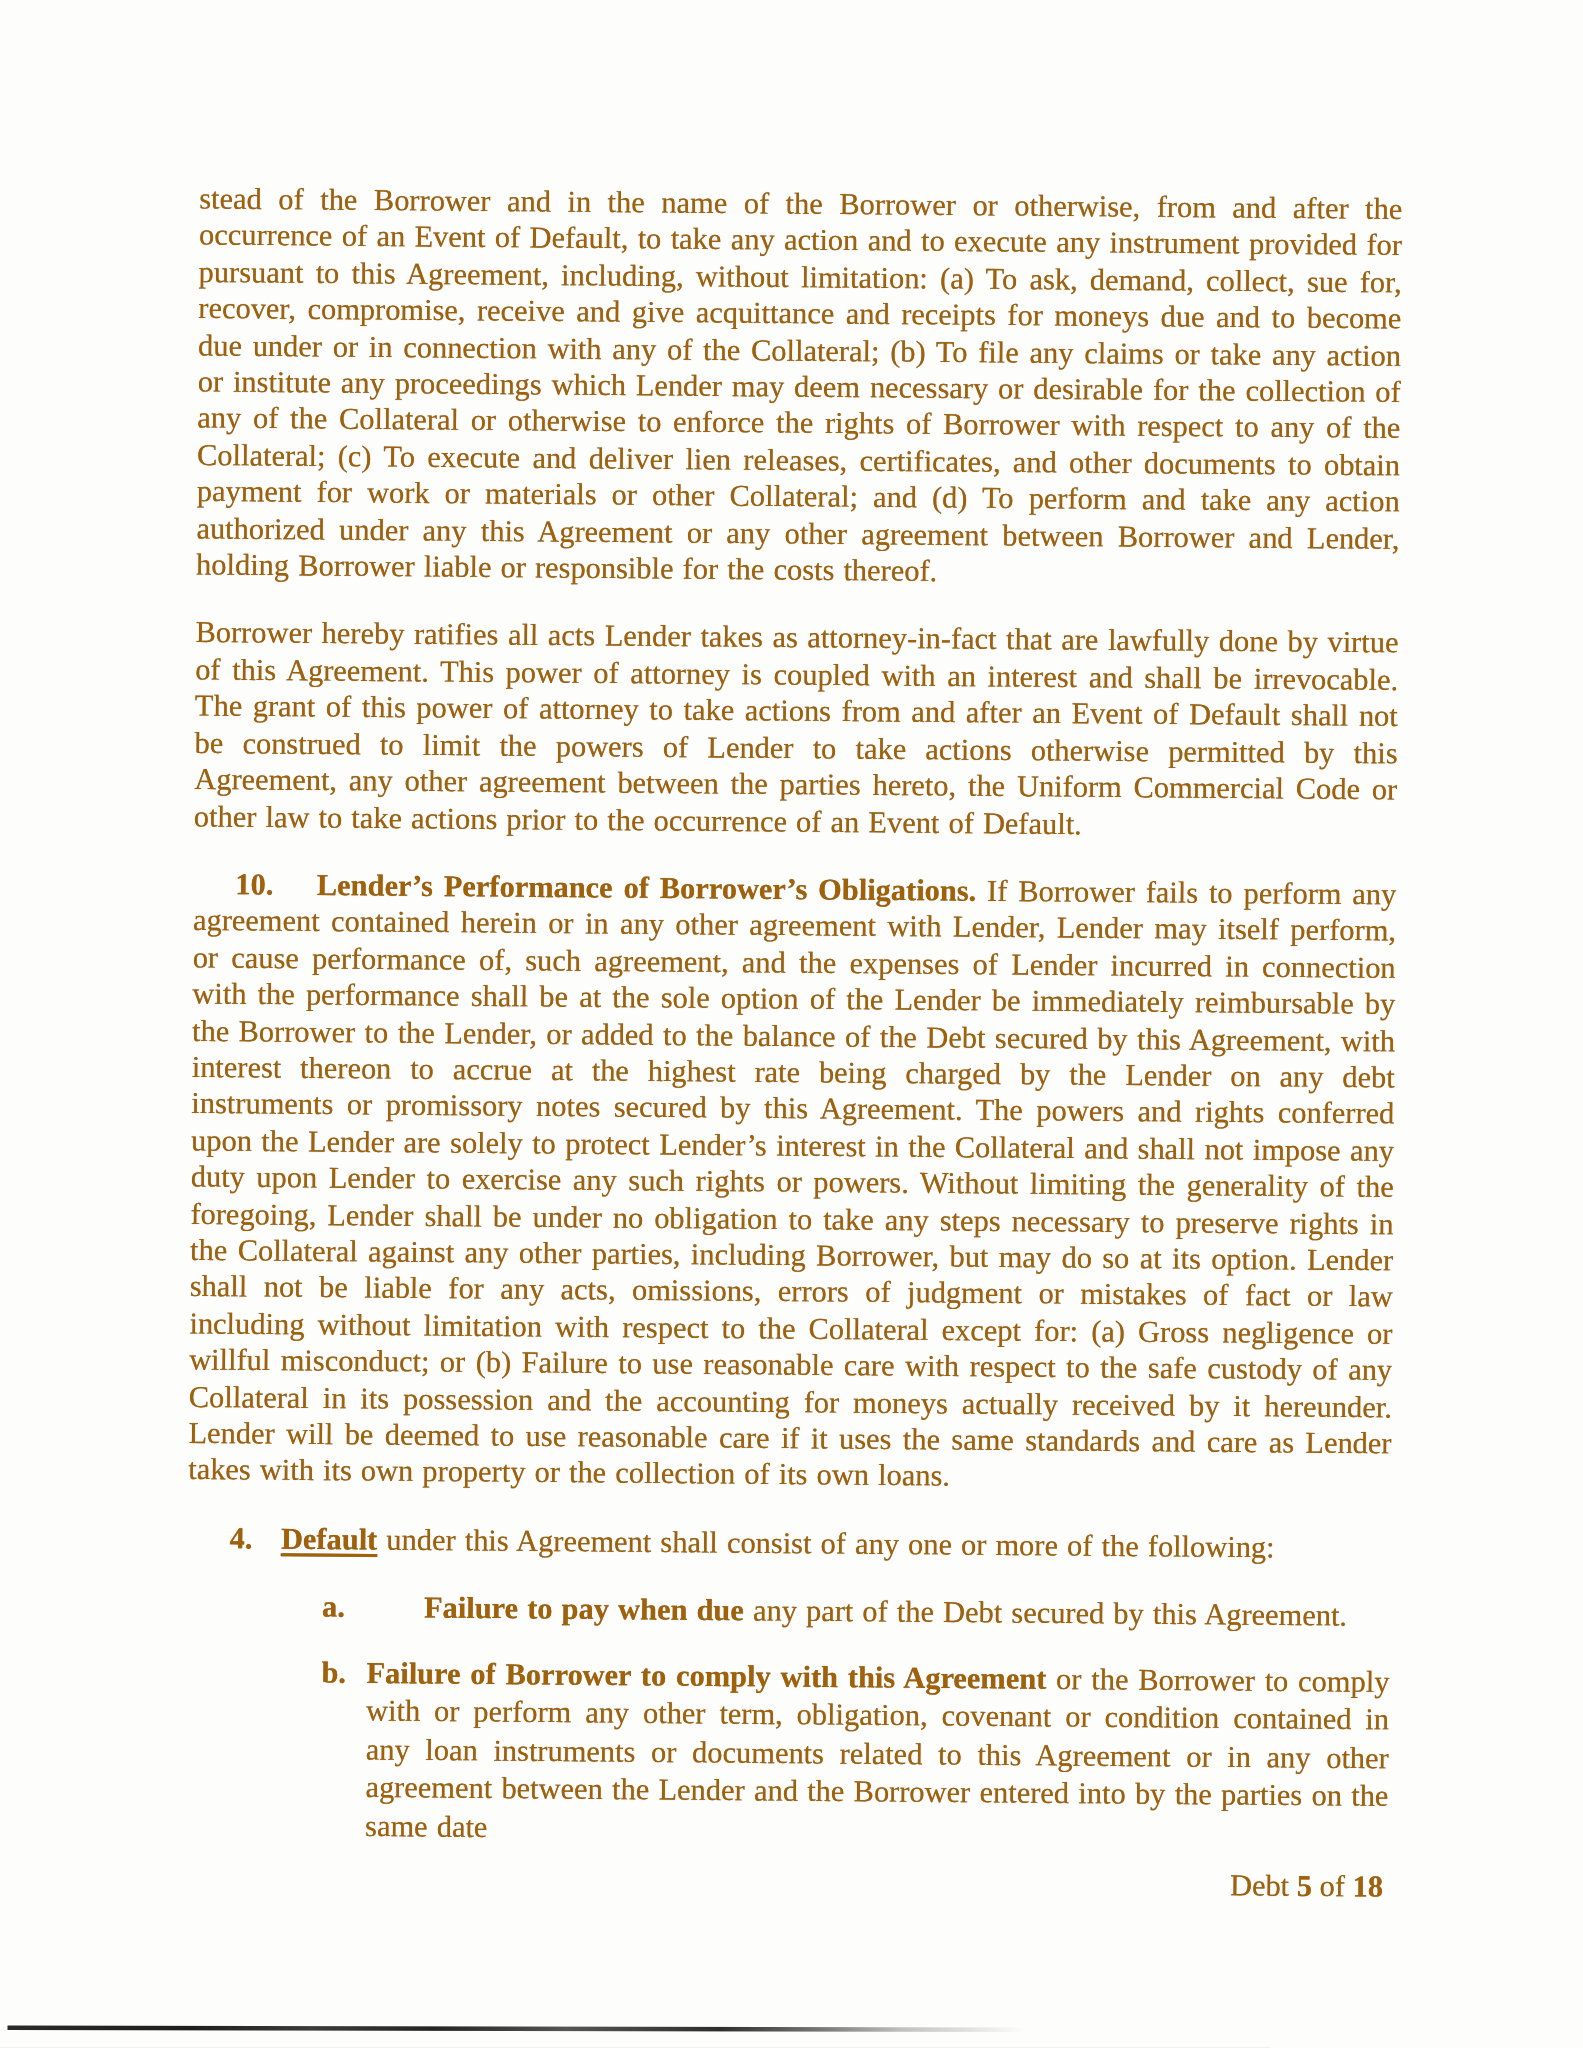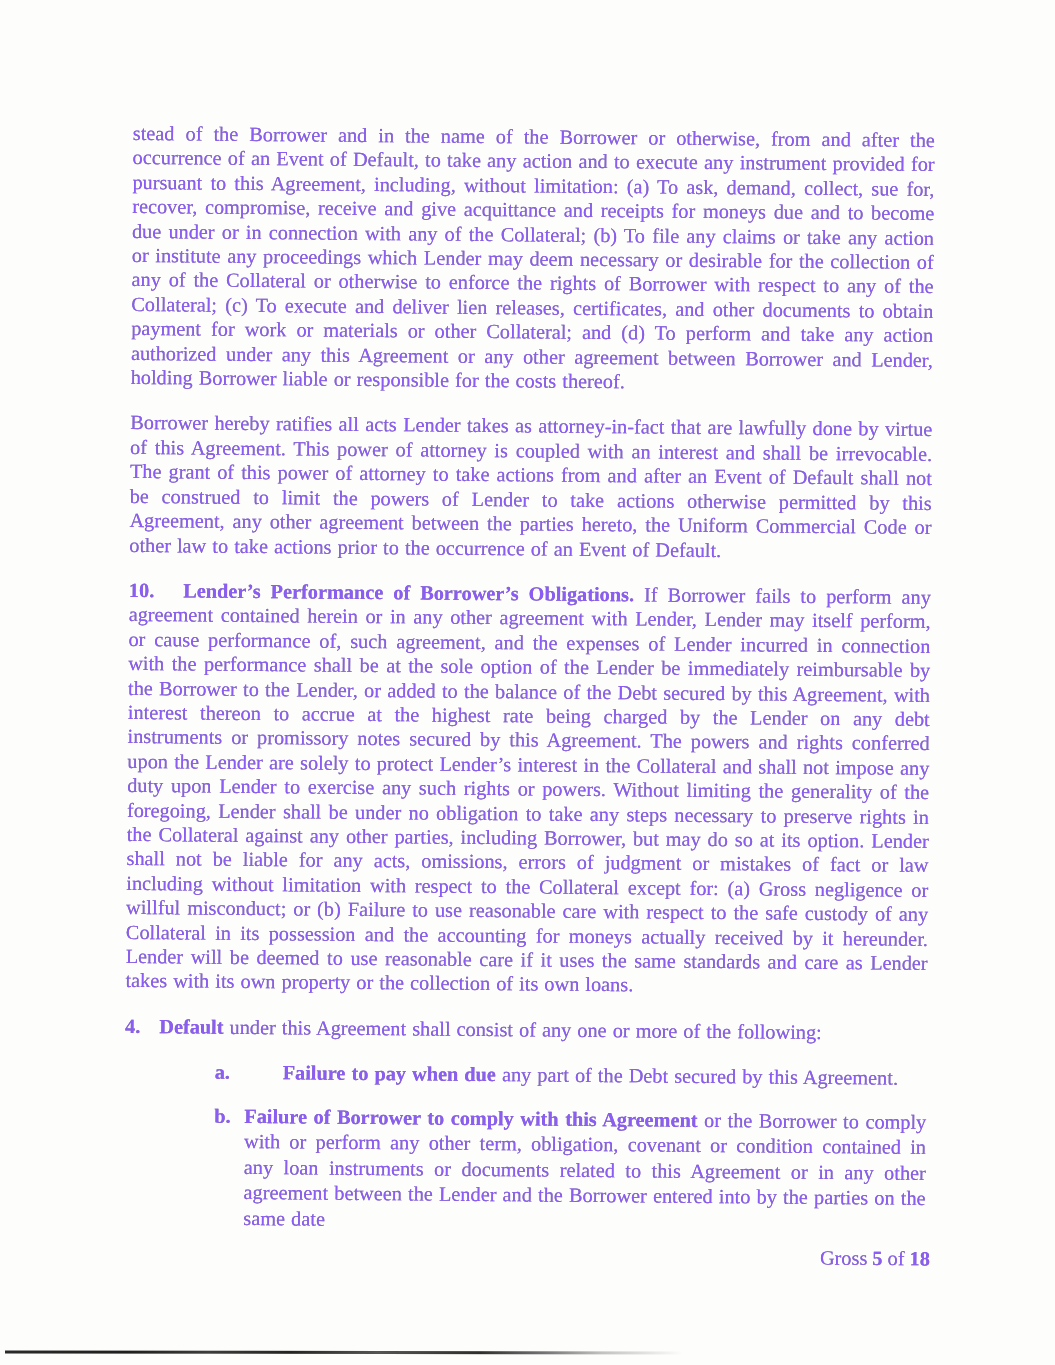--- a/index.html
+++ b/index.html
@@ -2,38 +2,39 @@
 <html><head>
 <meta charset="utf-8">
 <style>
   html,body{margin:0;padding:0;background:#e8e8e8;}
   .page{
     position:relative;
     width:1055px;height:1365px;
     background:#fdfdfc;
     overflow:hidden;
     font-family:"Liberation Serif","DejaVu Serif",serif;
-    color:#8b5cf6;
+    color:#a16207;
   }
   .content{
     position:absolute;left:133px;top:121px;width:802px;
     transform:rotate(0.5deg);
     transform-origin:0 0;
   }
   .para{
     margin:0 0 21px 0;
     font-size:20.3px;
     line-height:24.4px;
     text-align:justify;
     word-spacing:1px;
     text-shadow:0 0 .5px rgba(25,25,25,.55);
   }
   .bold{font-weight:bold;}
-  .num{font-weight:bold;}
+  .num{font-weight:bold;margin-left:28px;}
   .underline{
+    text-decoration:underline;
     text-decoration-thickness:2px;
     text-underline-offset:3px;
   }
   .tab{display:inline-block;}
   .tab-10{width:29px;}
   .tab-11{width:19px;}
   .item{line-height:25.5px;}
   .item-a{padding-left:158px;margin-bottom:18px;}
   .item-b{padding-left:120px;}
   .marker{font-weight:bold;display:inline-block;}
@@ -76,21 +77,21 @@
 
     <p class="para item item-a"><span class="marker marker-a">a.</span><span class="bold">Failure to pay when due</span>
       <span>any part of the Debt secured by this Agreement.</span></p>
 
     <p class="para item item-b"><span class="marker marker-b">b.</span><span class="bold">Failure of Borrower to comply with this Agreement</span>
       <span>or the Borrower to comply with or perform any other term, obligation, covenant or condition contained in any loan instruments or documents related to this Agreement or in any other agreement between the Lender and the Borrower entered into by the parties on the same date</span></p>
 
   </div>
 
   <div class="footer">
-    <span>Gross</span>
+    <span>Debt</span>
     <span class="bold">5</span>
     <span>of</span>
     <span class="bold">18</span>
   </div>
 
   <div class="scanline"></div>
 
 </div>
 
 </body></html>

